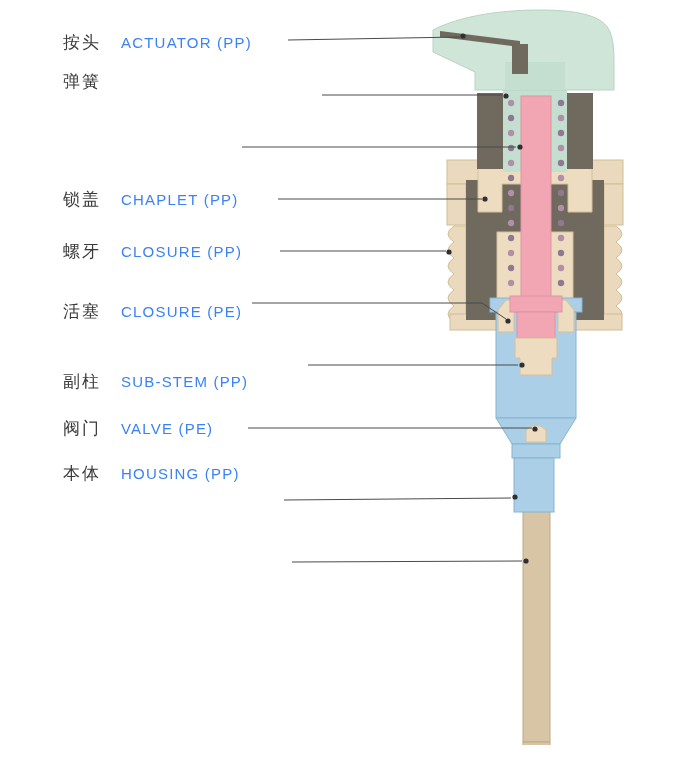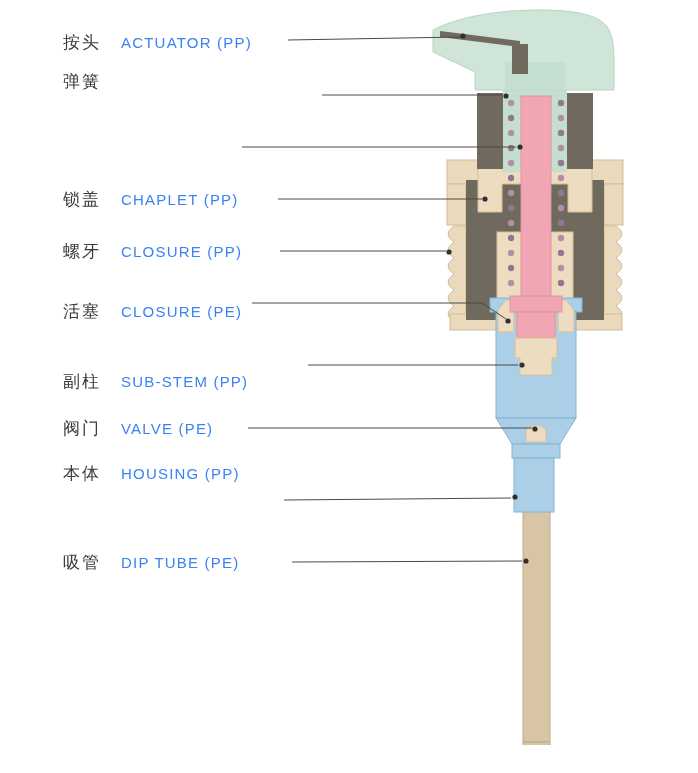--- a/index.html
+++ b/index.html
@@ -172,18 +172,14 @@
     <span class="en">SUB-STEM (PP)</span>
   </div>
   <div class="label-row" style="top:417px">
     <span class="zh">阀门</span>
     <span class="en">VALVE (PE)</span>
   </div>
   <div class="label-row" style="top:462px">
     <span class="zh">本体</span>
     <span class="en">HOUSING (PP)</span>
   </div>
-  <div class="label-row" style="top:551px">
-    <span class="zh">吸管</span>
-    <span class="en">DIP TUBE (PE)</span>
-  </div>
 
 </div>
 
 </body></html>

